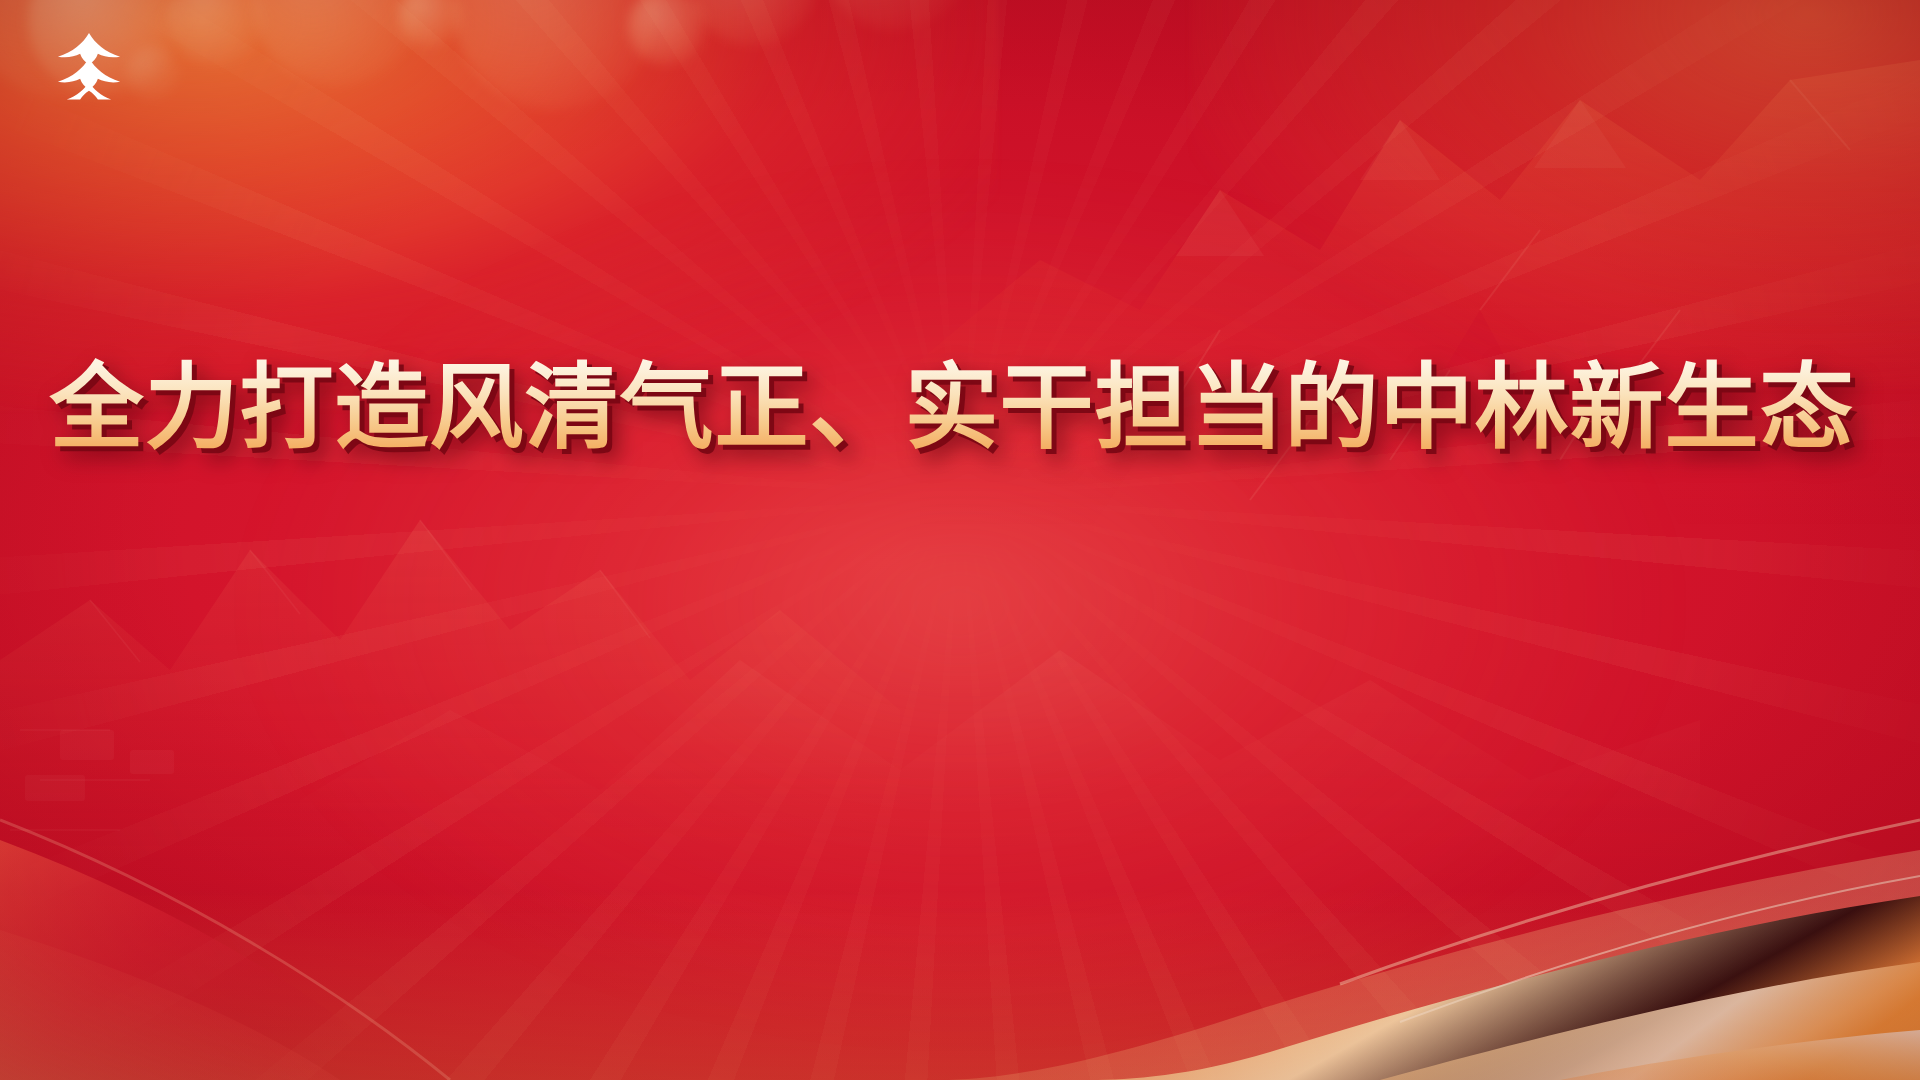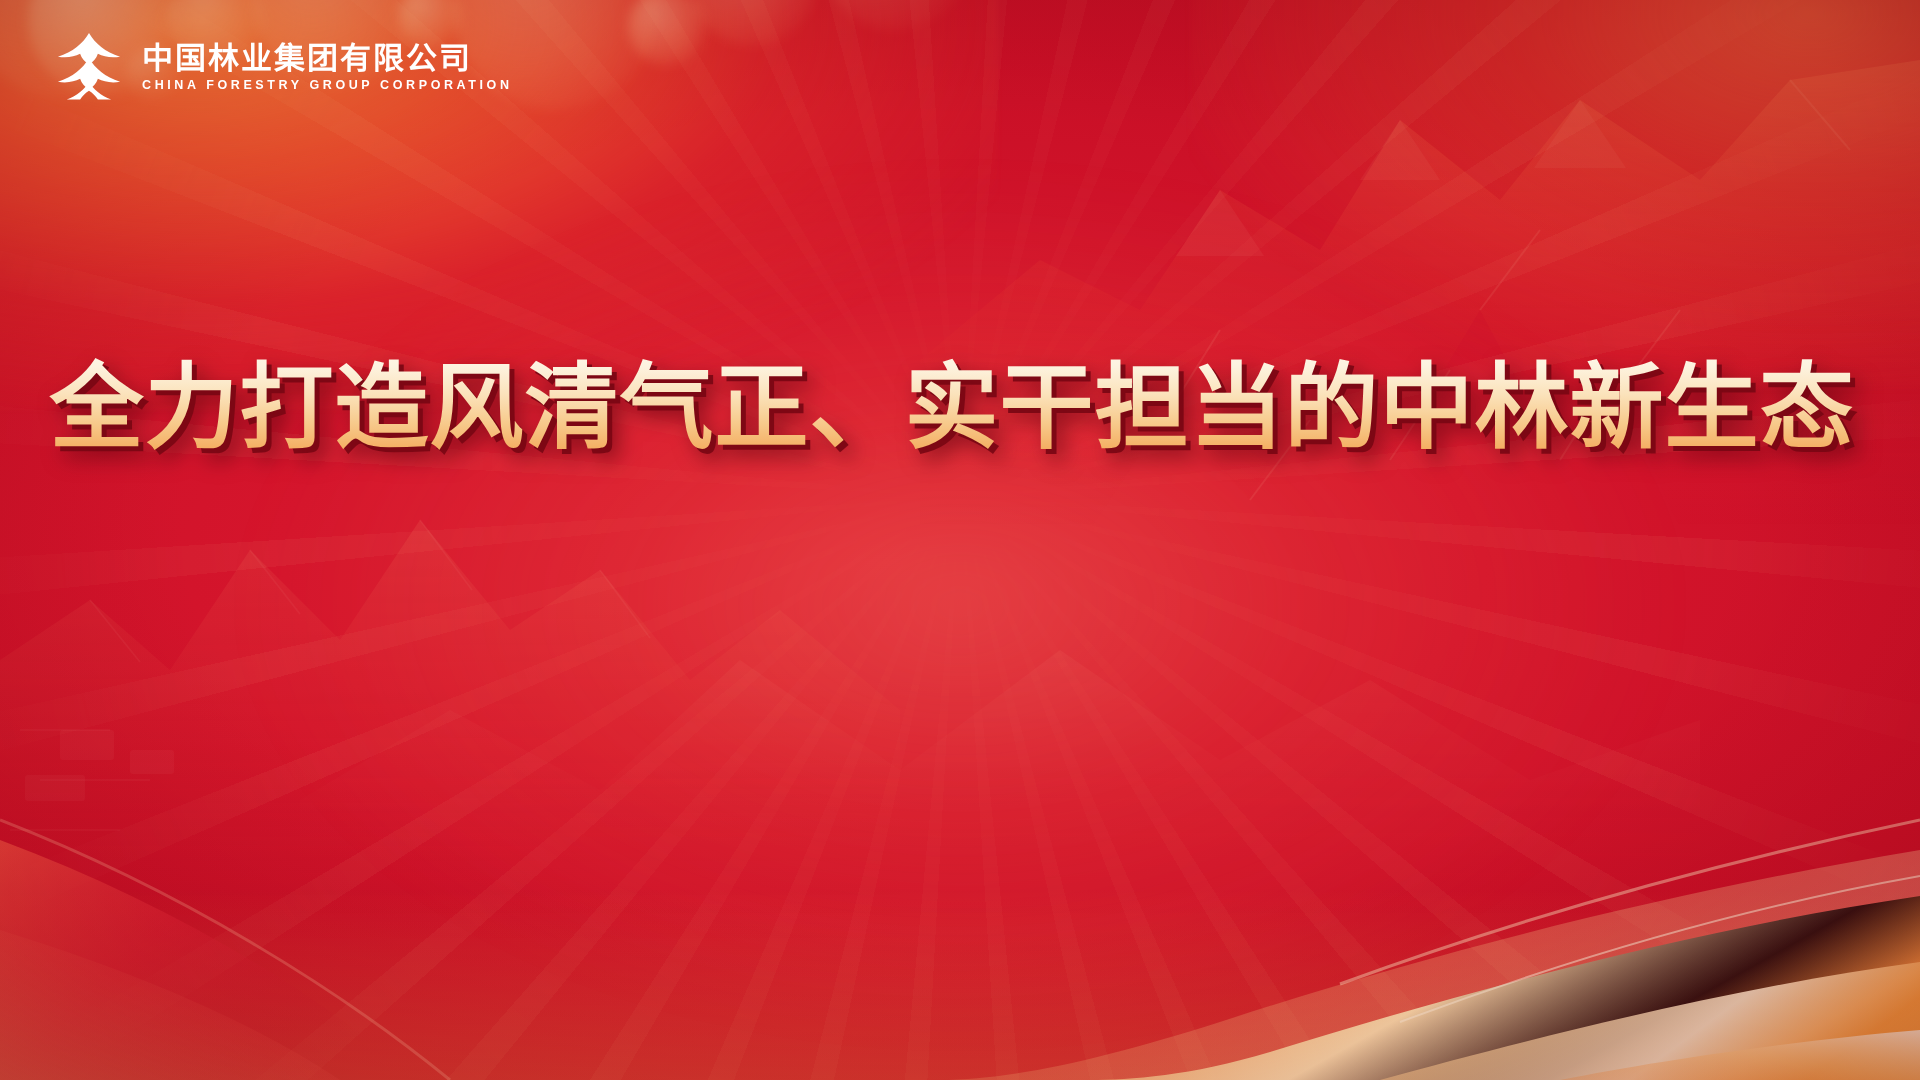--- a/index.html
+++ b/index.html
@@ -337,23 +337,19 @@
     <svg class="logo-mark" viewBox="0 0 100 100">
       <g fill="#ffffff">
         <path d="M50 4 C58 18 72 30 92 36 C80 38 70 36 62 32 C60 38 56 43 50 46
                  C44 43 40 38 38 32 C30 36 20 38 8 36 C28 30 42 18 50 4 Z"></path>
         <path d="M50 38 C58 52 72 64 92 70 C80 72 70 70 62 66 C60 72 56 77 50 80
                  C44 77 40 72 38 66 C30 70 20 72 8 70 C28 64 42 52 50 38 Z"></path>
         <path d="M50 70 C56 80 66 89 80 94 L62 94 C59 89 55 85 50 82
                  C45 85 41 89 38 94 L20 94 C34 89 44 80 50 70 Z"></path>
       </g>
     </svg>
-    <div class="logo-text">
-      <div class="logo-cn">中国林业集团有限公司</div>
-      <div class="logo-en">CHINA FORESTRY GROUP CORPORATION</div>
-    </div>
   </div>
 
   <div class="headline">
     <span class="hl-line">全力打造风清气正、实干担当的中林新生态</span>
   </div>
 
 </div>
 
 </body></html>

